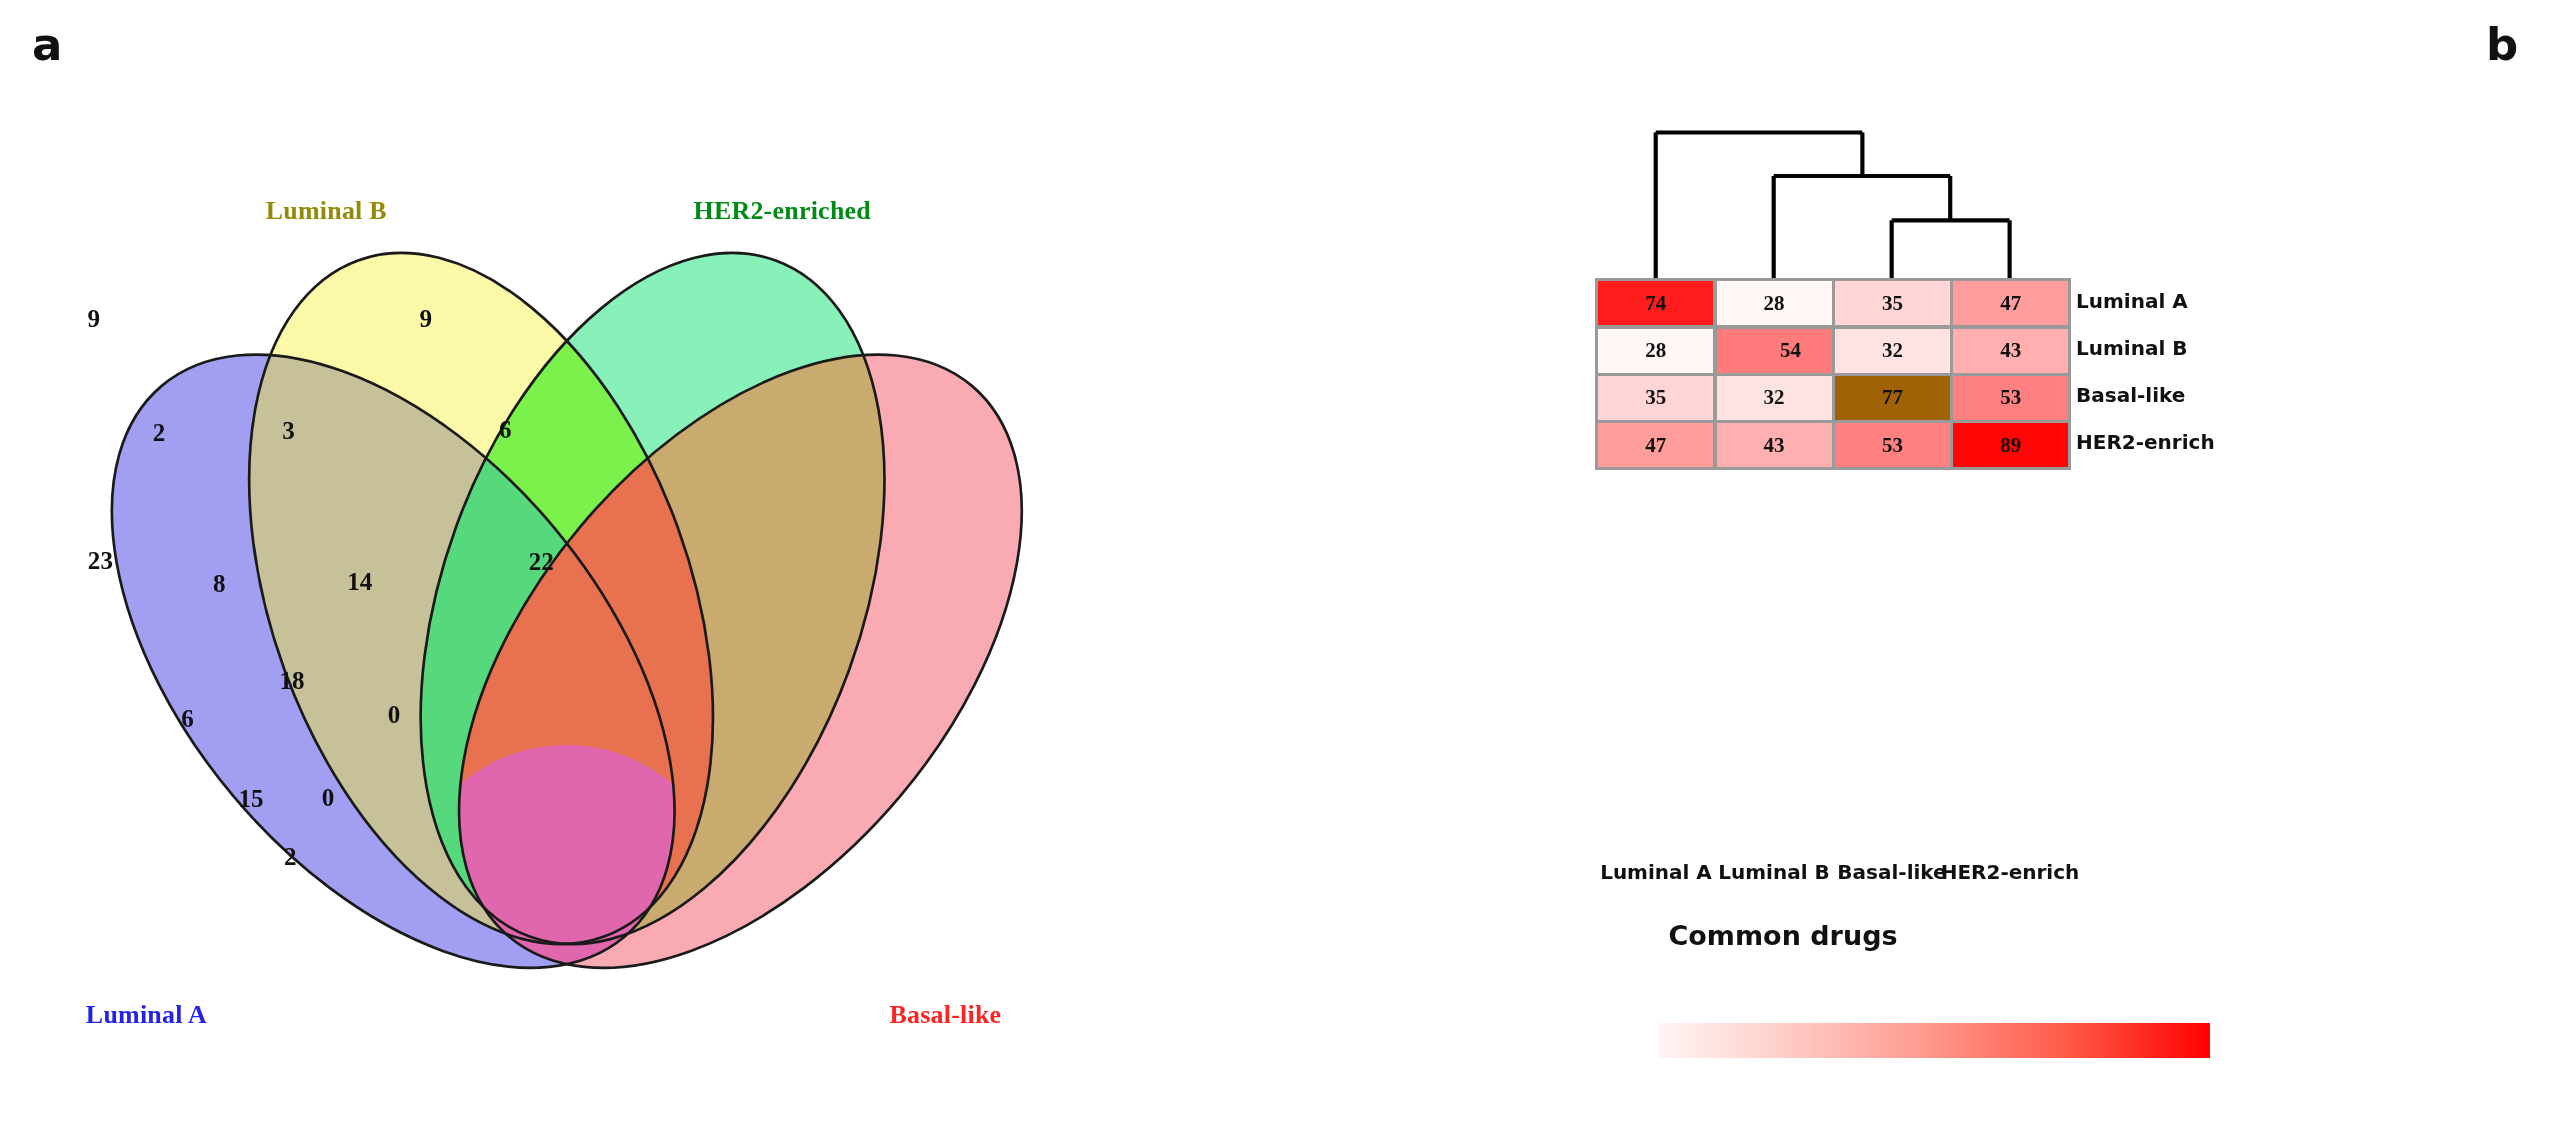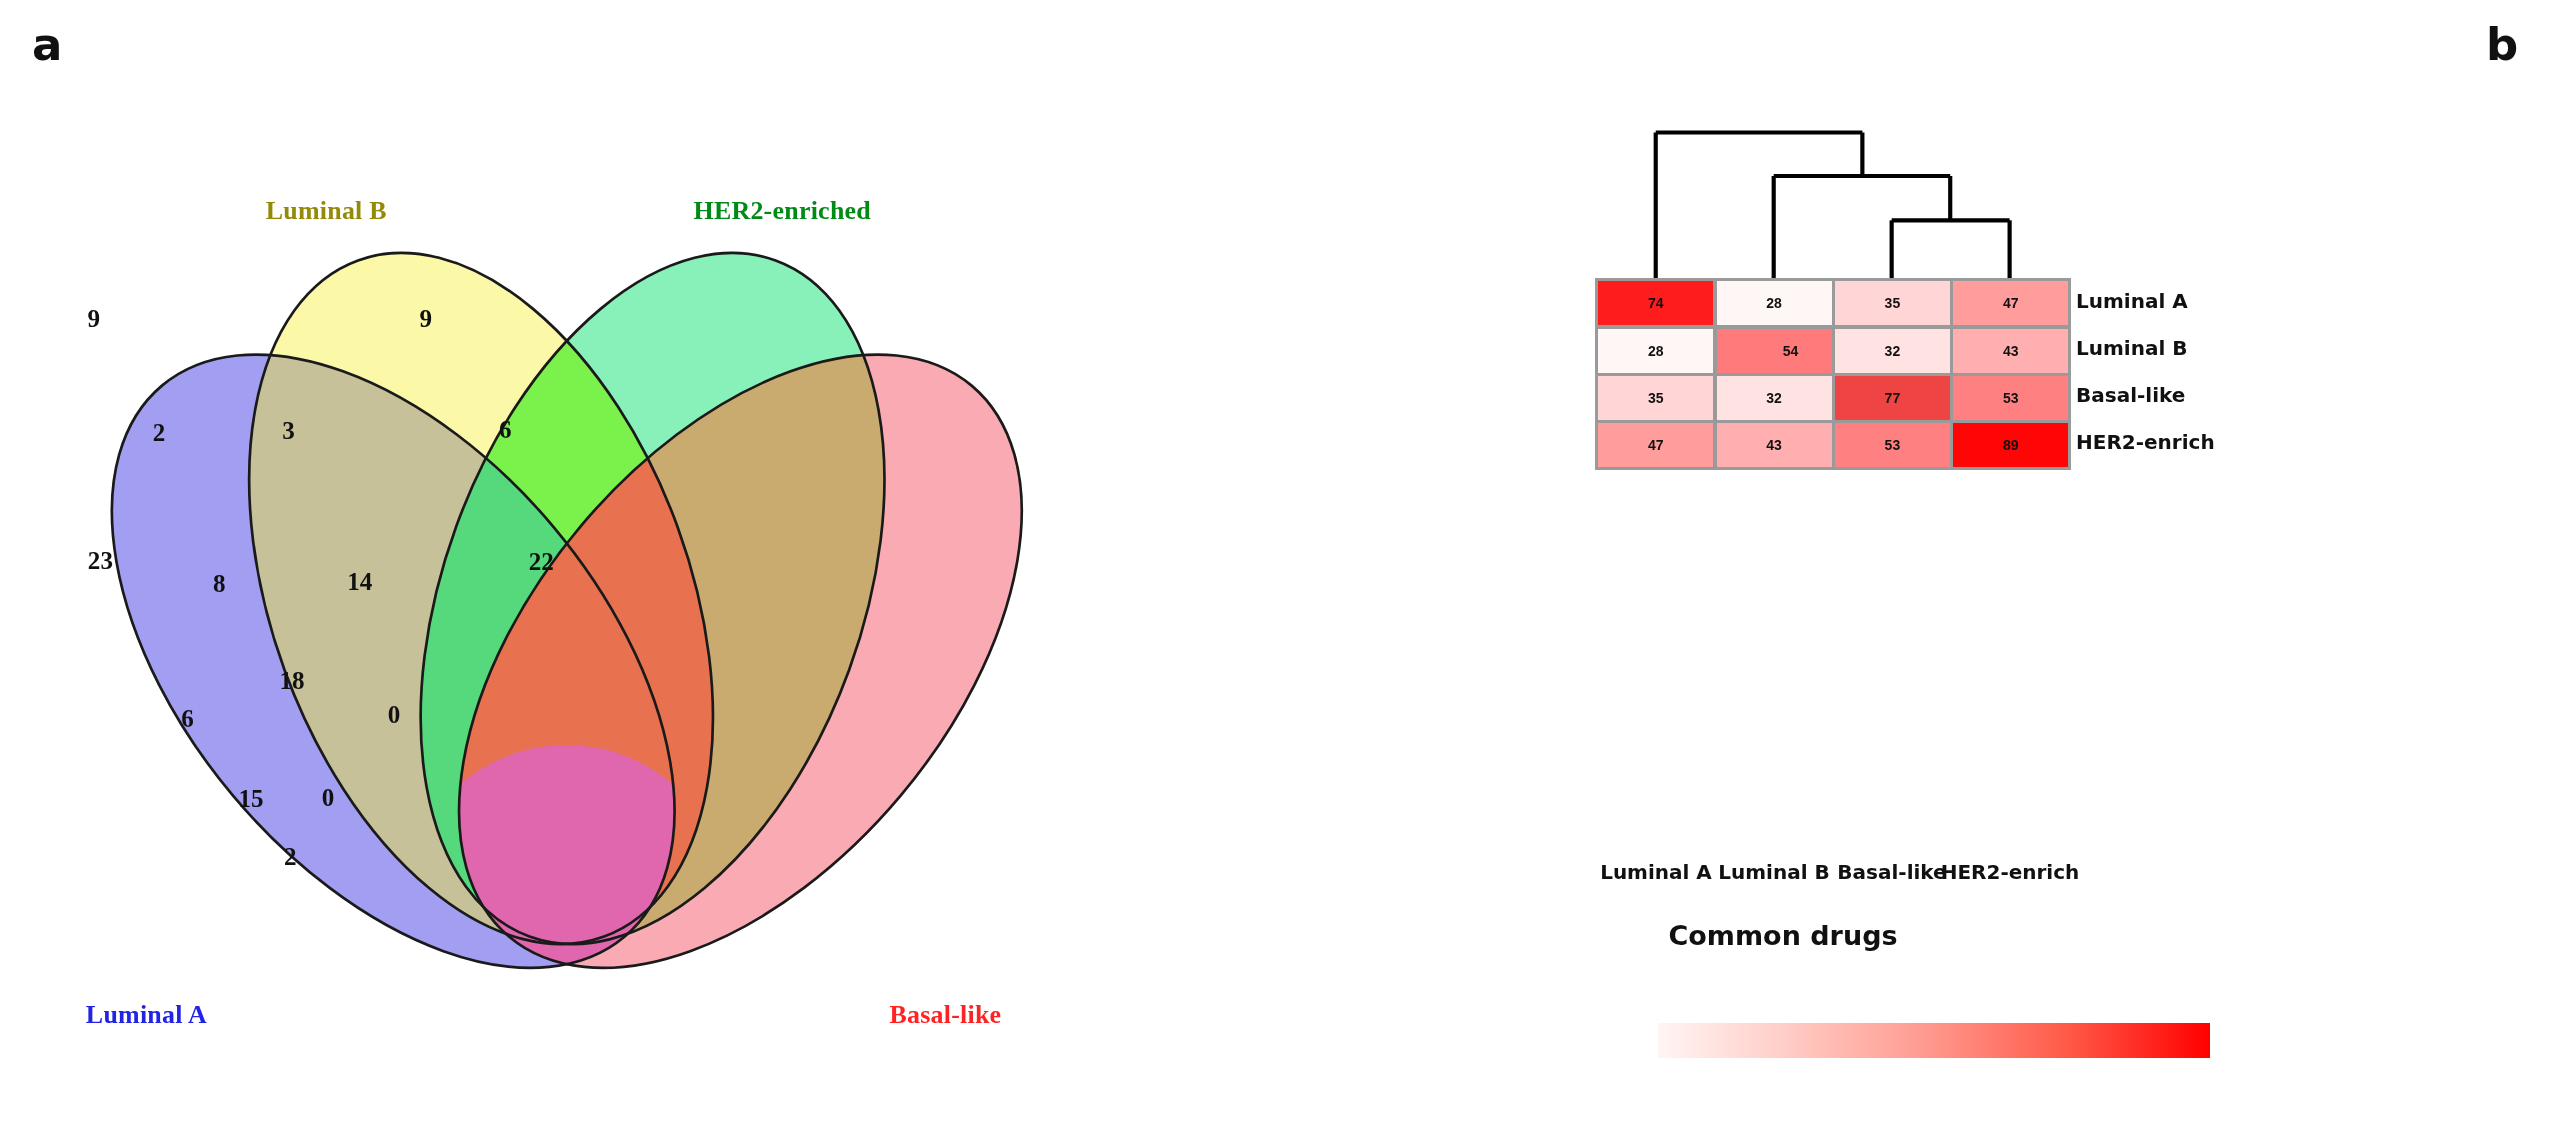--- a/index.html
+++ b/index.html
@@ -22,21 +22,21 @@
 
   
   #heat-panel{position:absolute;left:1214px;top:0;width:1362px;height:1125px;}
   #dendro-svg{position:absolute;left:0;top:0;}
 
   #heat-grid{position:absolute;left:381px;top:278px;
       display:grid;grid-template-columns:repeat(4,115px);
       grid-template-rows:repeat(4,44px);
       gap:3.3px;background:#9a9a9a;padding:3.3px;box-sizing:content-box;}
   .heat-cell{display:flex;align-items:center;justify-content:center;
-      font-family:Liberation Sans, sans-serif;font-weight:600;font-size:14px;
+      font-family:Liberation Serif, serif;font-weight:600;font-size:21px;
       color:#111;}
 
   .row-label{position:absolute;left:862px;
       font-family:"DejaVu Sans",sans-serif;font-weight:700;font-size:20px;
       color:#111;white-space:nowrap;line-height:1;}
   .col-label{position:absolute;top:862px;
       font-family:"DejaVu Sans",sans-serif;font-weight:700;font-size:20px;
       color:#111;white-space:nowrap;line-height:1;text-align:center;
       transform:translateX(-50%);}
 
@@ -192,21 +192,21 @@
       <div class="heat-cell" style="background: rgb(255, 28, 28);">74</div>
       <div class="heat-cell" style="background: rgb(255, 246, 246);">28</div>
       <div class="heat-cell" style="background: rgb(255, 213, 213);">35</div>
       <div class="heat-cell" style="background: rgb(255, 156, 156);">47</div>
       <div class="heat-cell" style="background: rgb(255, 246, 246);">28</div>
       <div class="heat-cell" style="background: rgb(255, 123, 123); padding-left: 33px;">54</div>
       <div class="heat-cell" style="background: rgb(255, 227, 227);">32</div>
       <div class="heat-cell" style="background: rgb(255, 175, 175);">43</div>
       <div class="heat-cell" style="background: rgb(255, 213, 213);">35</div>
       <div class="heat-cell" style="background: rgb(255, 227, 227);">32</div>
-      <div class="heat-cell" style="background: #ef4444;">77</div>
+      <div class="heat-cell" style="background: #a16207;">77</div>
       <div class="heat-cell" style="background: rgb(255, 128, 128);">53</div>
       <div class="heat-cell" style="background: rgb(255, 156, 156);">47</div>
       <div class="heat-cell" style="background: rgb(255, 175, 175);">43</div>
       <div class="heat-cell" style="background: rgb(255, 128, 128);">53</div>
       <div class="heat-cell" style="background: rgb(255, 5, 5);">89</div>
     </div>
 
   <div class="row-label" style="top:291px">Luminal A</div>
   <div class="row-label" style="top:338px">Luminal B</div>
   <div class="row-label" style="top:385px">Basal-like</div>

